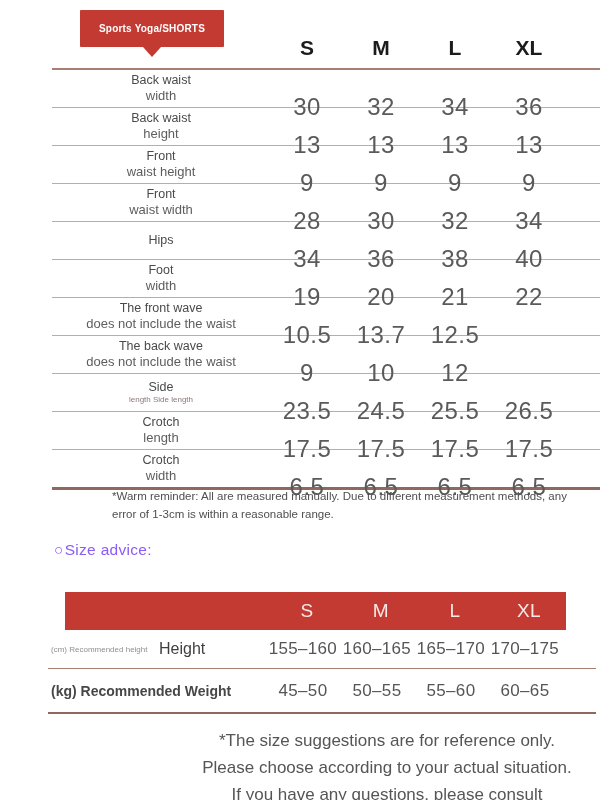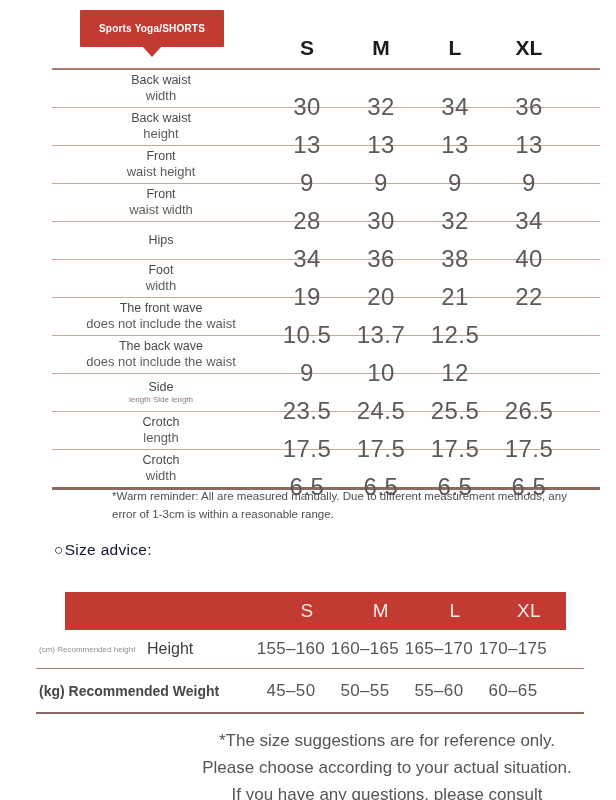--- a/index.html
+++ b/index.html
@@ -40,33 +40,33 @@
   .r-sub{font-size:13px;color:#5d5d5d;}
   .r-sub.tiny{font-size:8px;color:#8a7a74;}
   .r-val{font-size:24px;font-weight:400;color:var(--txt-val);letter-spacing:.5px;margin-top:36px;}
   
   .warm-note{
     position:absolute;left:112px;top:487px;width:472px;
     font-size:11.5px;color:#4f4f4f;line-height:1.6;text-align:left;
   }
   
   .advice-heading{
-    position:absolute;left:54px;top:541px;font-size:15.5px;color:#0f172a;
+    position:absolute;left:54px;top:541px;font-size:15.5px;color:#8b5cf6;
     letter-spacing:.3px;
   }
   .advice-heading .circle{font-size:15.5px;margin-right:1px;}
   
   .red-bar{
     position:absolute;left:65px;top:592px;width:501px;height:38px;
     background:var(--red);display:flex;align-items:center;
   }
   .bar-spacer{width:205px;}
   .bar-col{width:74px;text-align:center;color:#f7e9e7;font-size:19px;letter-spacing:.5px;}
   
-  .a-table{position:absolute;left:36px;top:630px;width:548px;border-bottom:2.5px solid var(--line-dark);}
+  .a-table{position:absolute;left:48px;top:630px;width:548px;border-bottom:2.5px solid var(--line-dark);}
   .a-row{display:flex;align-items:center;padding-right:34px;}
   .a-row.height-row{height:38px;}
   .a-row.weight-row{height:43px;border-top:1.5px solid var(--line-mid);}
   .a-label-cell{width:218px;display:flex;align-items:center;}
   .a-prefix{font-size:8px;color:#8f8f8f;width:108px;text-align:left;padding-left:3px;}
   .a-main{font-size:16px;color:#3f3f3f;}
   .a-main.kg{font-size:14px;color:#474747;padding-left:3px;font-weight:bold;}
   .a-val{width:74px;text-align:center;font-size:17px;color:#555;letter-spacing:.3px;}
   
   .advice-note{

